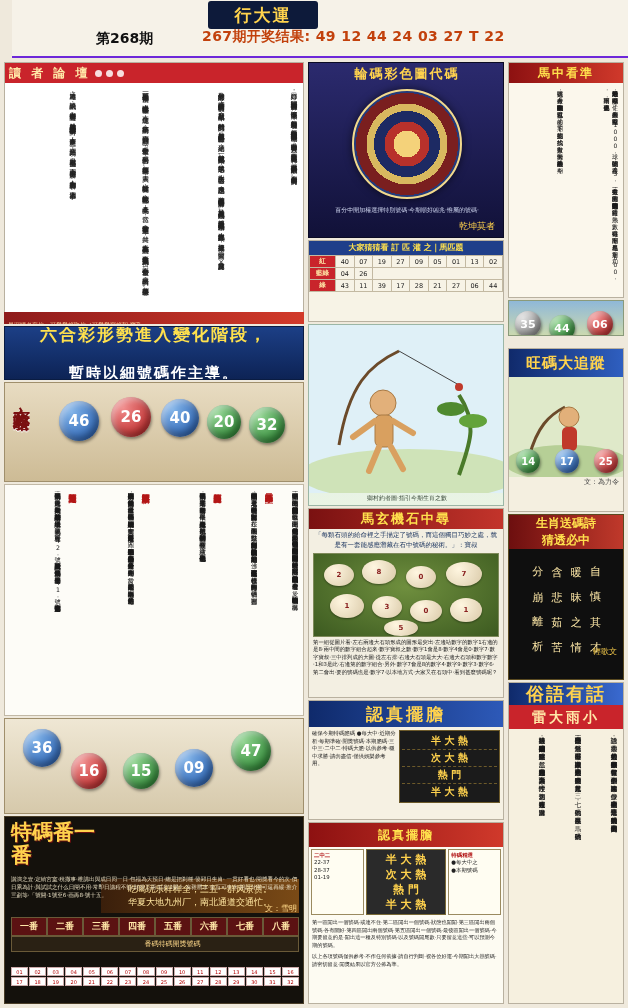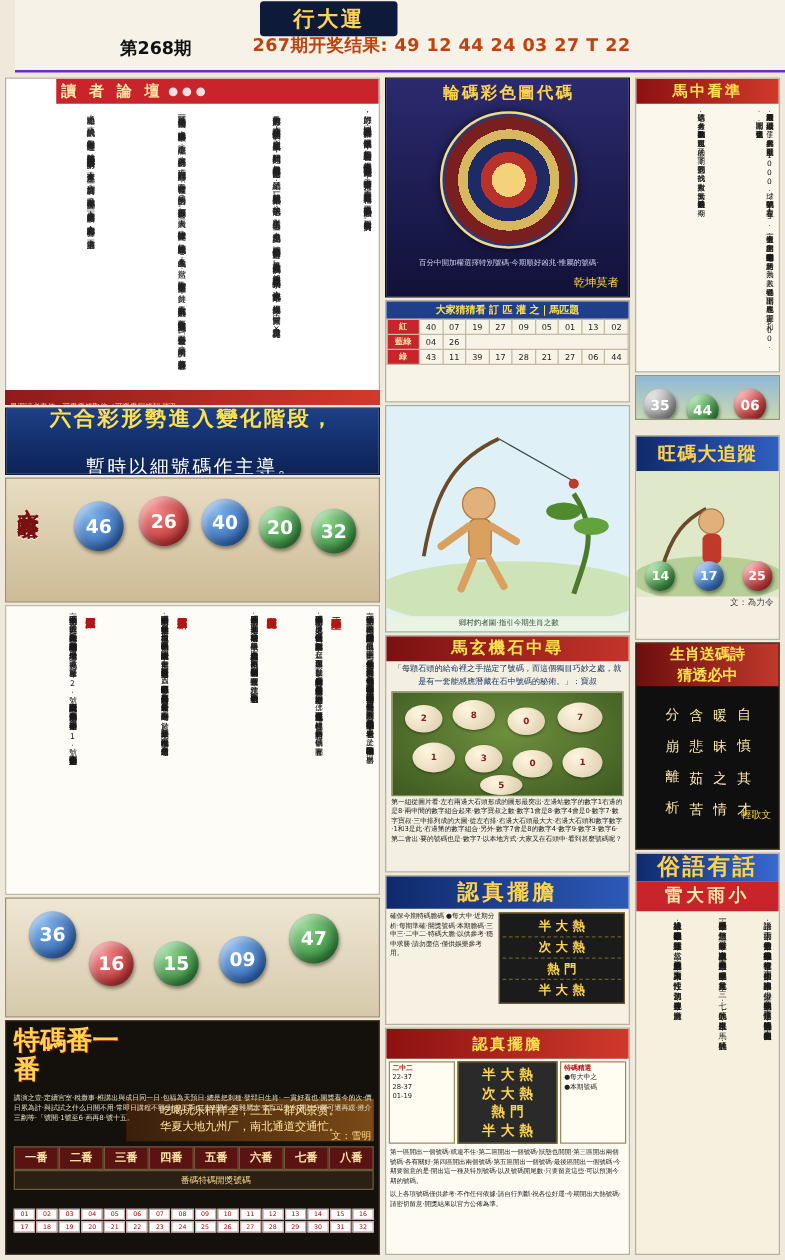--- a/index.html
+++ b/index.html
@@ -39,21 +39,21 @@
   
   .panel { position:absolute; overflow:hidden; }
 
   
   .forum {
     left:4px; top:62px; width:300px; height:262px;
     background:#ffffff; border:1px solid #b9b1a0;
   }
   .forum-head {
     height:20px; background:#c9242b;
-    display:flex; align-items:center; padding:0 4px; gap:4px;margin-left:40px;
+    display:flex; align-items:center; padding:0 4px; gap:4px;
   }
   .forum-head .t { color:#ffe9a8; font-size:12px; font-weight:bold; letter-spacing:3px;}
   .dot { width:7px; height:7px; border-radius:50%; background:#fff; opacity:.85; }
   .forum-body {
     display:flex; gap:6px; padding:4px 5px; height:242px;
   }
   .col-text {
     font-size:6.6px; line-height:1.45; color:#222;
     writing-mode:vertical-rl; text-orientation:upright;
     height:232px; width:92px; overflow:hidden; letter-spacing:0.3px;
@@ -68,21 +68,21 @@
   .redstrip span{ color:#ffd9a0; font-size:6px; padding-left:4px; line-height:12px;}
 
   
   .blue-banner {
     left:4px; top:326px; width:300px; height:54px;
     background:linear-gradient(180deg,#1c3f86,#0d2355);
     border:1px solid #0a1c42;
     display:flex; flex-direction:column; align-items:center; justify-content:center;
   }
   .blue-banner .l1{ color:#ffe14d; font-size:17px; font-weight:bold; letter-spacing:2px; }
-  .blue-banner .l2{ color:#ffffff; font-size:15px; font-weight:normal; letter-spacing:2px; margin-top:18px;}
+  .blue-banner .l2{ color:#ffffff; font-size:15px; font-weight:bold; letter-spacing:2px; margin-top:18px;}
 
   
   .balls-panel {
     left:4px; top:382px; width:300px; height:100px;
     background:linear-gradient(180deg,#e8dcc2,#cdbb95);
     border:1px solid #a08f6c;
   }
   .vert-label {
     position:absolute; left:6px; top:10px;
     writing-mode:vertical-rl; text-orientation:upright;

